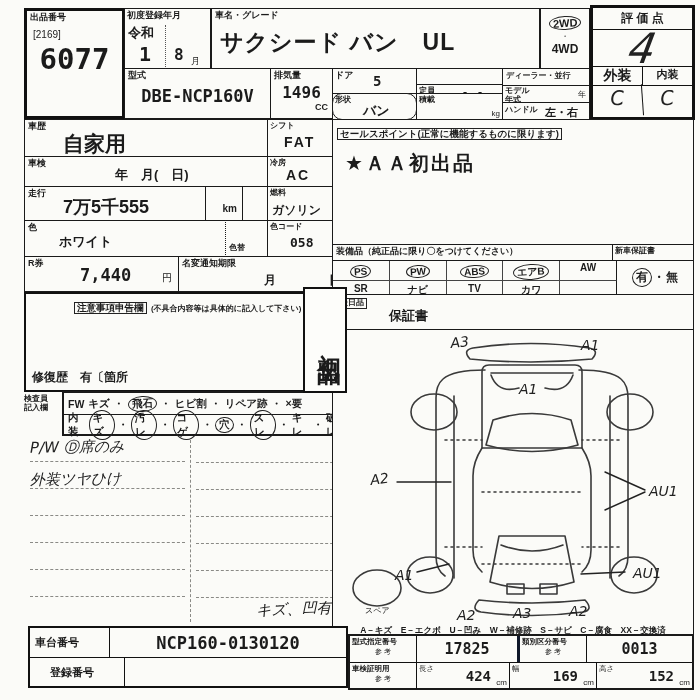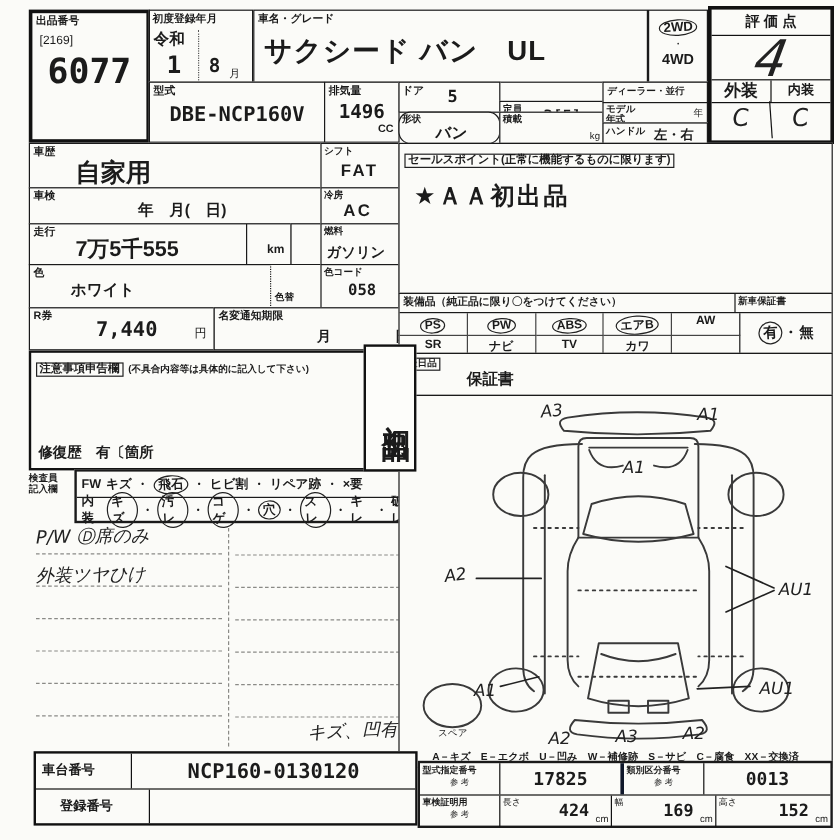--- a/index.html
+++ b/index.html
@@ -149,21 +149,21 @@
     <span class="mono" style="font-size:17px;position:absolute;left:55px;top:8px;">7,440</span>
     <span style="font-size:10px;position:absolute;right:6px;bottom:6px;">円</span>
   </div>
   <div class="abs bx" style="left:178px;top:256px;width:172px;height:36px;">
     <span class="lbl" style="padding:2px 3px;position:absolute;">名変通知期限</span>
     <span style="font-size:12px;font-weight:bold;position:absolute;left:85px;top:15px;">月</span>
     <span style="font-size:12px;font-weight:bold;position:absolute;right:8px;top:15px;">日</span>
   </div>
 
   <div class="abs bx2" style="left:24px;top:292px;width:309px;height:100px;">
-    <div style="padding:3px 4px;">
+    <div style="padding:3px 4px;margin-left:44px;">
       <span class="boxed lbl" style="font-size:9.5px;">注意事項申告欄</span>
       <span class="lbl8">(不具合内容等は具体的に記入して下さい)</span>
     </div>
     <div class="val" style="font-size:12px;position:absolute;left:6px;bottom:4px;">修復歴　有〔箇所</div>
   </div>
 
   <div class="abs vstamp" style="left:303px;top:287px;width:44px;height:106px;border:2.5px solid #111;background:#fdfdfa;font-size:24px;text-align:center;z-index:6;padding-top:2px;">初出品</div>
 
   <div class="abs" style="left:24px;top:395px;width:38px;height:40px;">
     <div class="lbl8">検査員</div>

